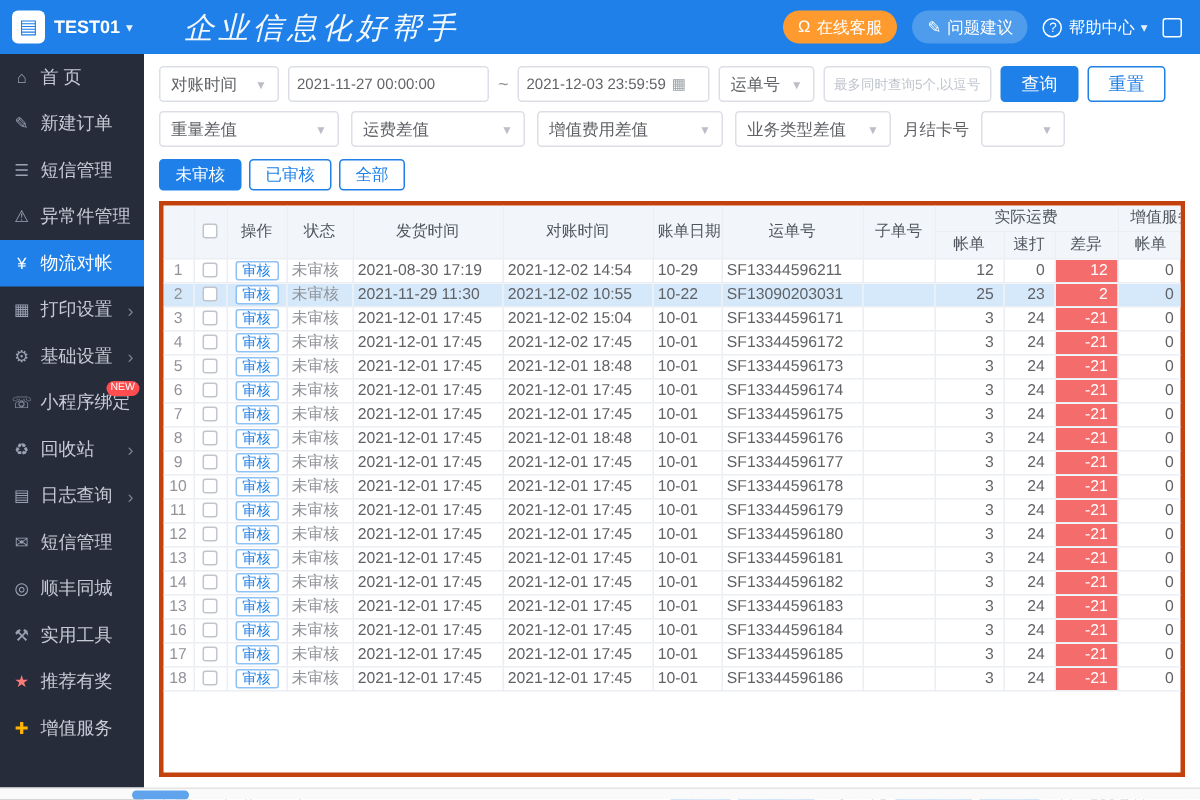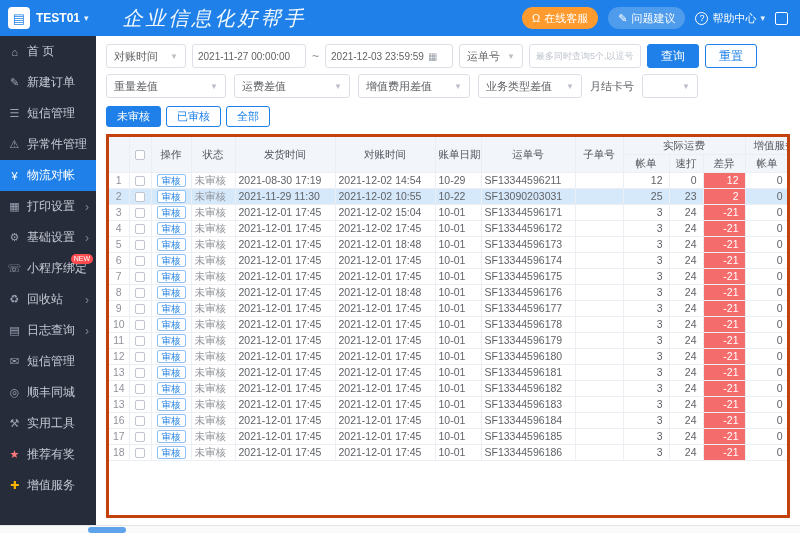--- a/index.html
+++ b/index.html
@@ -177,21 +177,21 @@
     </div>
   </div>
 
 <div class="main">
 
   <div class="frow">
     <div class="select" style="width:80px">
       <span>对账时间</span>
       <span class="caret">▼</span>
     </div>
-    <div class="dateinput" style="width:114px">
+    <div class="dateinput" style="width:134px">
       <span>2021-11-27 00:00:00</span>
     </div>
     <span class="tilde">~</span>
     <div class="dateinput" style="width:128px">
       <span>2021-12-03 23:59:59</span>
       <span class="cal">▦</span>
     </div>
     <div class="select" style="width:64px">
       <span>运单号</span>
       <span class="caret">▼</span>
@@ -203,21 +203,21 @@
 
   <div class="frow frow2">
     <div class="select" style="width:120px">
       <span>重量差值</span>
       <span class="caret">▼</span>
     </div>
     <div class="select" style="width:116px">
       <span>运费差值</span>
       <span class="caret">▼</span>
     </div>
-    <div class="select" style="width:112px">
+    <div class="select" style="width:124px">
       <span>增值费用差值</span>
       <span class="caret">▼</span>
     </div>
     <div class="select" style="width:104px">
       <span>业务类型差值</span>
       <span class="caret">▼</span>
     </div>
     <span class="lbl">月结卡号</span>
     <div class="select" style="width:56px">
       <span></span>

